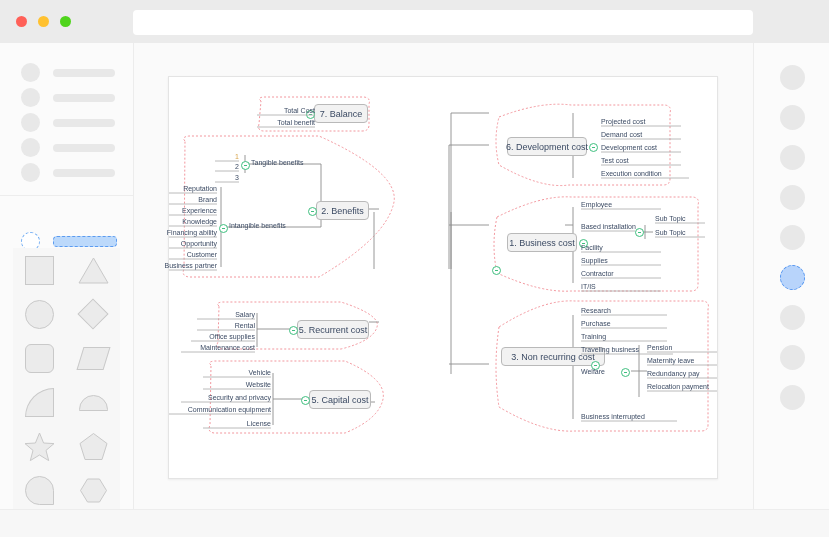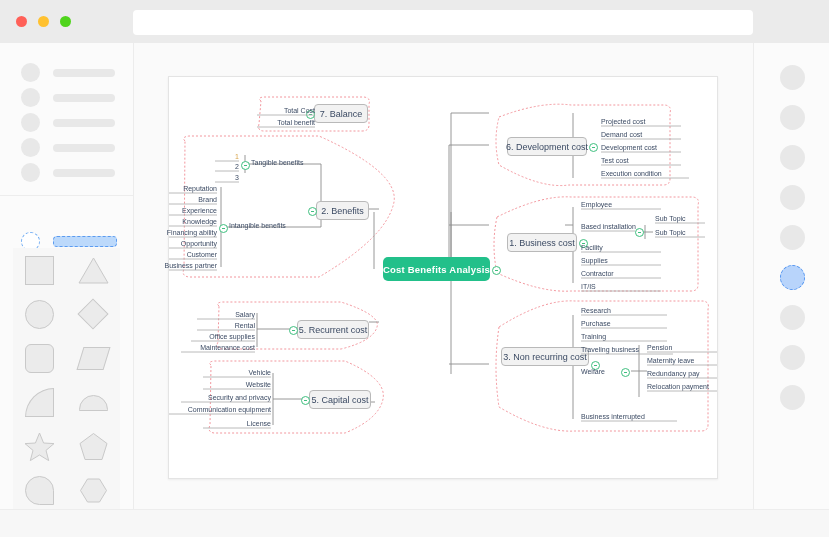--- a/index.html
+++ b/index.html
@@ -265,21 +265,20 @@
           <path d="M476,148 L476,162 M476,155 L484,155"></path>
           <path d="M468,155 L476,155"></path>
 
           <path d="M404,238 L404,342"></path>
           <path d="M396,287 L404,287"></path>
           <path d="M470,268 L470,320 M470,294 L478,294"></path>
           <path d="M462,294 L470,294"></path>
         </g>
       </svg>
 
-      <div class="root" style="left:214px;top:180px;width:107px;height:24px;">Cost Benefits Analysis</div>
       <span class="cbadge" style="left:323px;top:189px;"></span>
 
       <div class="node main" style="left:145px;top:27px;width:54px;">7. Balance</div>
       <span class="cbadge" style="left:137px;top:33px;"></span>
       <div class="leaf r" style="left:88px;top:28px;width:58px;height:10px;">Total Cost</div>
       <div class="leaf r" style="left:88px;top:40px;width:58px;height:10px;">Total benefit</div>
 
       <div class="node main" style="left:147px;top:124px;width:53px;">2. Benefits</div>
       <span class="cbadge" style="left:139px;top:130px;"></span>
 
@@ -328,21 +327,21 @@
       <div class="leaf l" style="left:412px;top:122px;width:80px;height:10px;">Employee</div>
       <div class="leaf l" style="left:412px;top:144px;width:78px;height:10px;">Based installation</div>
       <span class="cbadge" style="left:466px;top:151px;"></span>
       <div class="leaf l" style="left:486px;top:136px;width:50px;height:10px;">Sub Topic</div>
       <div class="leaf l" style="left:486px;top:150px;width:50px;height:10px;">Sub Topic</div>
       <div class="leaf l" style="left:412px;top:165px;width:80px;height:10px;">Facility</div>
       <div class="leaf l" style="left:412px;top:178px;width:80px;height:10px;">Supplies</div>
       <div class="leaf l" style="left:412px;top:191px;width:80px;height:10px;">Contractor</div>
       <div class="leaf l" style="left:412px;top:204px;width:80px;height:10px;">IT/IS</div>
 
-      <div class="node main" style="left:332px;top:270px;width:88px;text-align:center;">3. Non recurring cost</div>
+      <div class="node main" style="left:332px;top:270px;width:104px;text-align:center;">3. Non recurring cost</div>
       <span class="cbadge" style="left:422px;top:284px;"></span>
       <div class="leaf l" style="left:412px;top:228px;width:86px;height:10px;">Research</div>
       <div class="leaf l" style="left:412px;top:241px;width:86px;height:10px;">Purchase</div>
       <div class="leaf l" style="left:412px;top:254px;width:86px;height:10px;">Training</div>
       <div class="leaf l" style="left:412px;top:267px;width:92px;height:10px;">Traveling business</div>
       <div class="leaf l" style="left:412px;top:289px;width:50px;height:10px;">Welfare</div>
       <span class="cbadge" style="left:452px;top:291px;"></span>
       <div class="leaf l" style="left:478px;top:265px;width:88px;height:10px;">Pension</div>
       <div class="leaf l" style="left:478px;top:278px;width:88px;height:10px;">Maternity leave</div>
       <div class="leaf l" style="left:478px;top:291px;width:88px;height:10px;">Redundancy pay</div>

